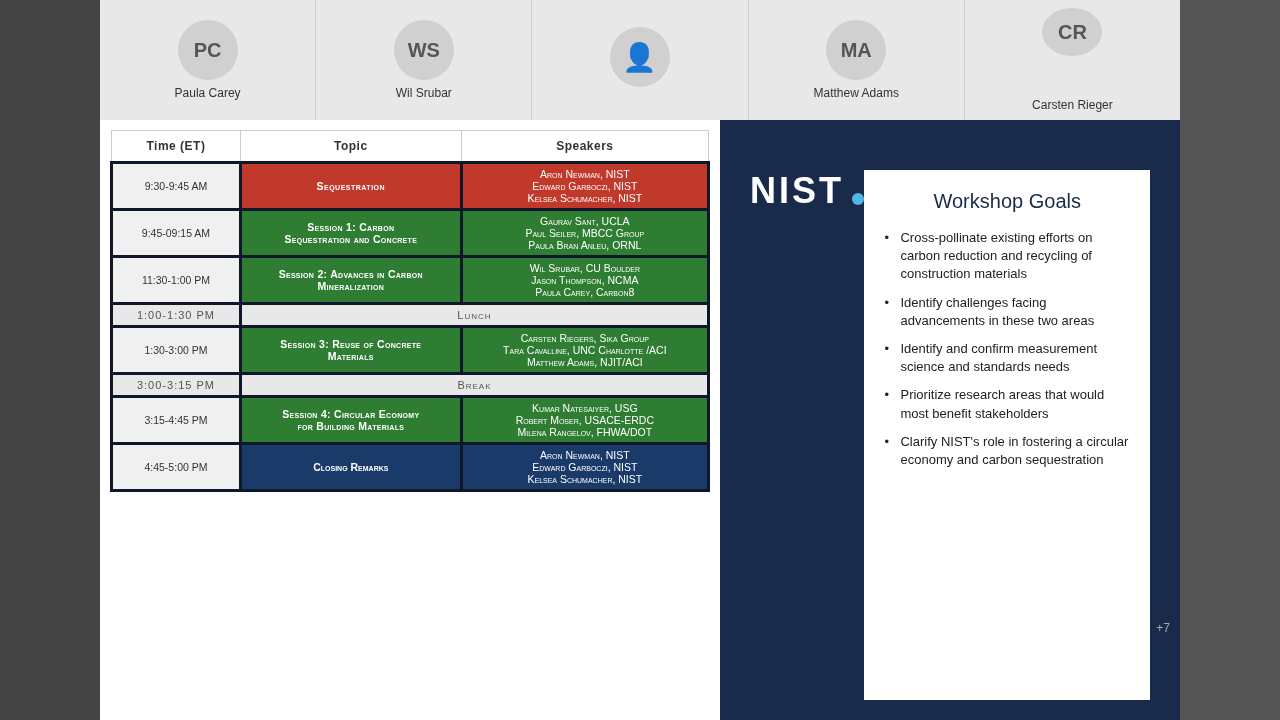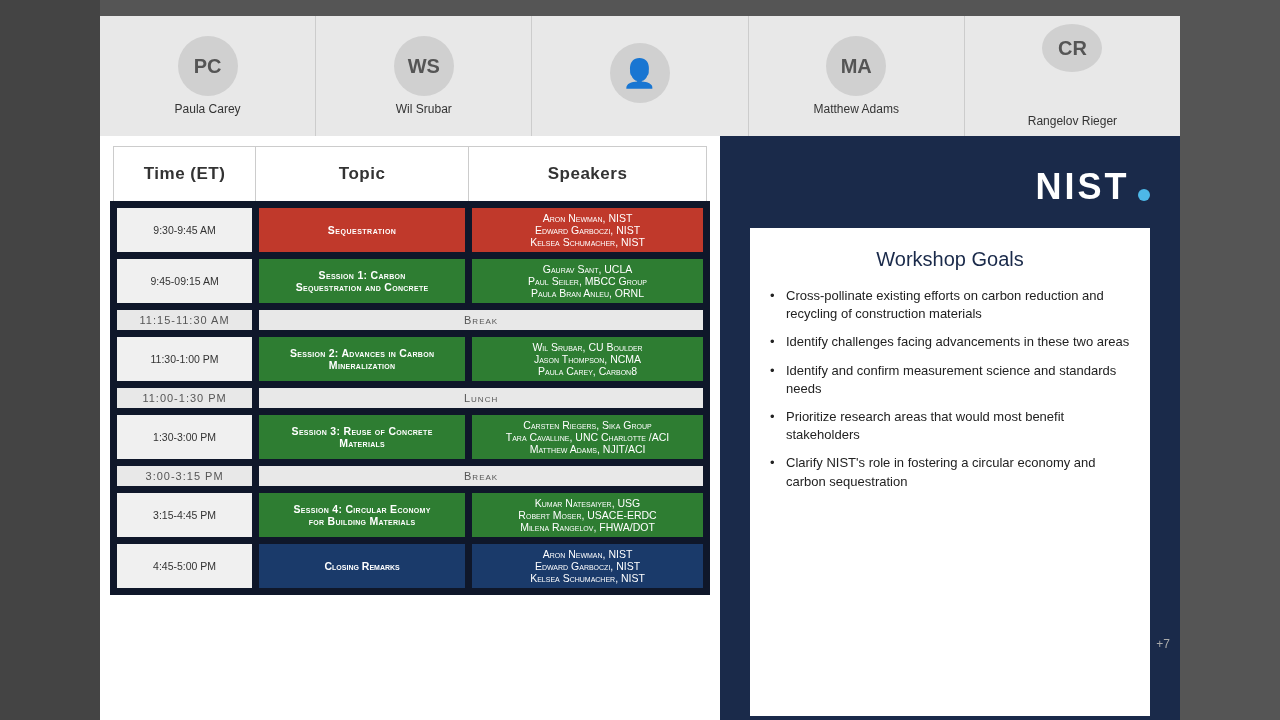--- a/index.html
+++ b/index.html
@@ -7,21 +7,21 @@
       width: 1280px;
       height: 720px;
       background: #555;
       font-family: Arial, sans-serif;
       overflow: hidden;
       position: relative;
     }
 
     .slide-container {
       position: absolute;
-      top: 16px; left: 100px;
+      top: 0; left: 100px;
       width: 1080px;
       height: 645px;
       background: #0f172a;
     }
 
     
     .speakers-bar {
       display: flex;
       background: #e8e8e8;
       height: 120px;
@@ -72,30 +72,30 @@
 
     .schedule-table {
       width: 100%;
       border-collapse: collapse;
       font-size: 11px;
     }
 
     .schedule-table th {
       background: #fff;
       border: 1px solid #ccc;
-      padding: 17px 4px;
+      padding: 8px 4px;
       text-align: center;
-      font-size: 17px;
+      font-size: 12px;
       font-weight: bold;
       color: #333;
       letter-spacing: 0.5px;
     }
 
     .schedule-table td {
-      border: 7px solid #0f172a;
+      border: 3px solid #0f172a;
       padding: 4px 6px;
       text-align: center;
       vertical-align: middle;
       font-size: 10.5px;
     }
 
     .time-cell {
       background: #f0f0f0;
       color: #333;
       font-size: 10px;
@@ -168,21 +168,22 @@
       font-variant: small-caps;
       font-size: 11px;
       letter-spacing: 1px;
     }
 
     
     .right-panel {
       flex: 1;
       padding: 30px 30px 20px 30px;
       display: flex;
-      flex-direction: column;
+      flex-direction: row;
+      margin-top: 20px;
     }
 
     .nist-logo {
       text-align: right;
       margin-bottom: 20px;
     }
 
     .nist-logo-text {
       font-size: 36px;
       font-weight: bold;
@@ -271,21 +272,21 @@
     <div class="speaker-item">
       <div class="avatar-circle" style="font-size:28px;color:#888;">👤</div>
       <div class="speaker-name"></div>
     </div>
     <div class="speaker-item">
       <div class="avatar-circle">MA</div>
       <div class="speaker-name">Matthew Adams</div>
     </div>
     <div class="speaker-item">
       <div class="avatar-circle">CR</div>
-      <div class="speaker-name">Rangelov Rieger</div>
+      <div class="speaker-name">Carsten Rieger</div>
     </div>
   </div>
 
   <div class="main-content">
 
     <div class="schedule-wrapper">
       <table class="schedule-table">
         <thead>
           <tr>
             <th>Time (ET)</th>
@@ -304,35 +305,31 @@
           </tr>
 
           <tr>
             <td class="time-cell">9:45-09:15 AM</td>
             <td class="session-green">Session 1: Carbon<br>Sequestration and Concrete</td>
             <td class="speaker-green">
               Gaurav Sant, UCLA<br>Paul Seiler, MBCC Group<br>Paula Bran Anleu, ORNL
             </td>
           </tr>
 
-          <tr class="break-row">
-            <td class="time-cell">11:15-11:30 AM</td>
-            <td colspan="2">Break</td>
-          </tr>
 
           <tr>
             <td class="time-cell">11:30-1:00 PM</td>
             <td class="session-green">Session 2: Advances in Carbon<br>Mineralization</td>
             <td class="speaker-green">
               Wil Srubar, CU Boulder<br>Jason Thompson, NCMA<br>Paula Carey, Carbon8
             </td>
           </tr>
 
           <tr class="lunch-row">
-            <td class="time-cell">11:00-1:30 PM</td>
+            <td class="time-cell">1:00-1:30 PM</td>
             <td colspan="2">Lunch</td>
           </tr>
 
           <tr>
             <td class="time-cell">1:30-3:00 PM</td>
             <td class="session-green">Session 3: Reuse of Concrete<br>Materials</td>
             <td class="speaker-green">
               Carsten Riegers, Sika Group<br>Tara Cavalline, UNC Charlotte /ACI<br>Matthew Adams, NJIT/ACI
             </td>
           </tr>

